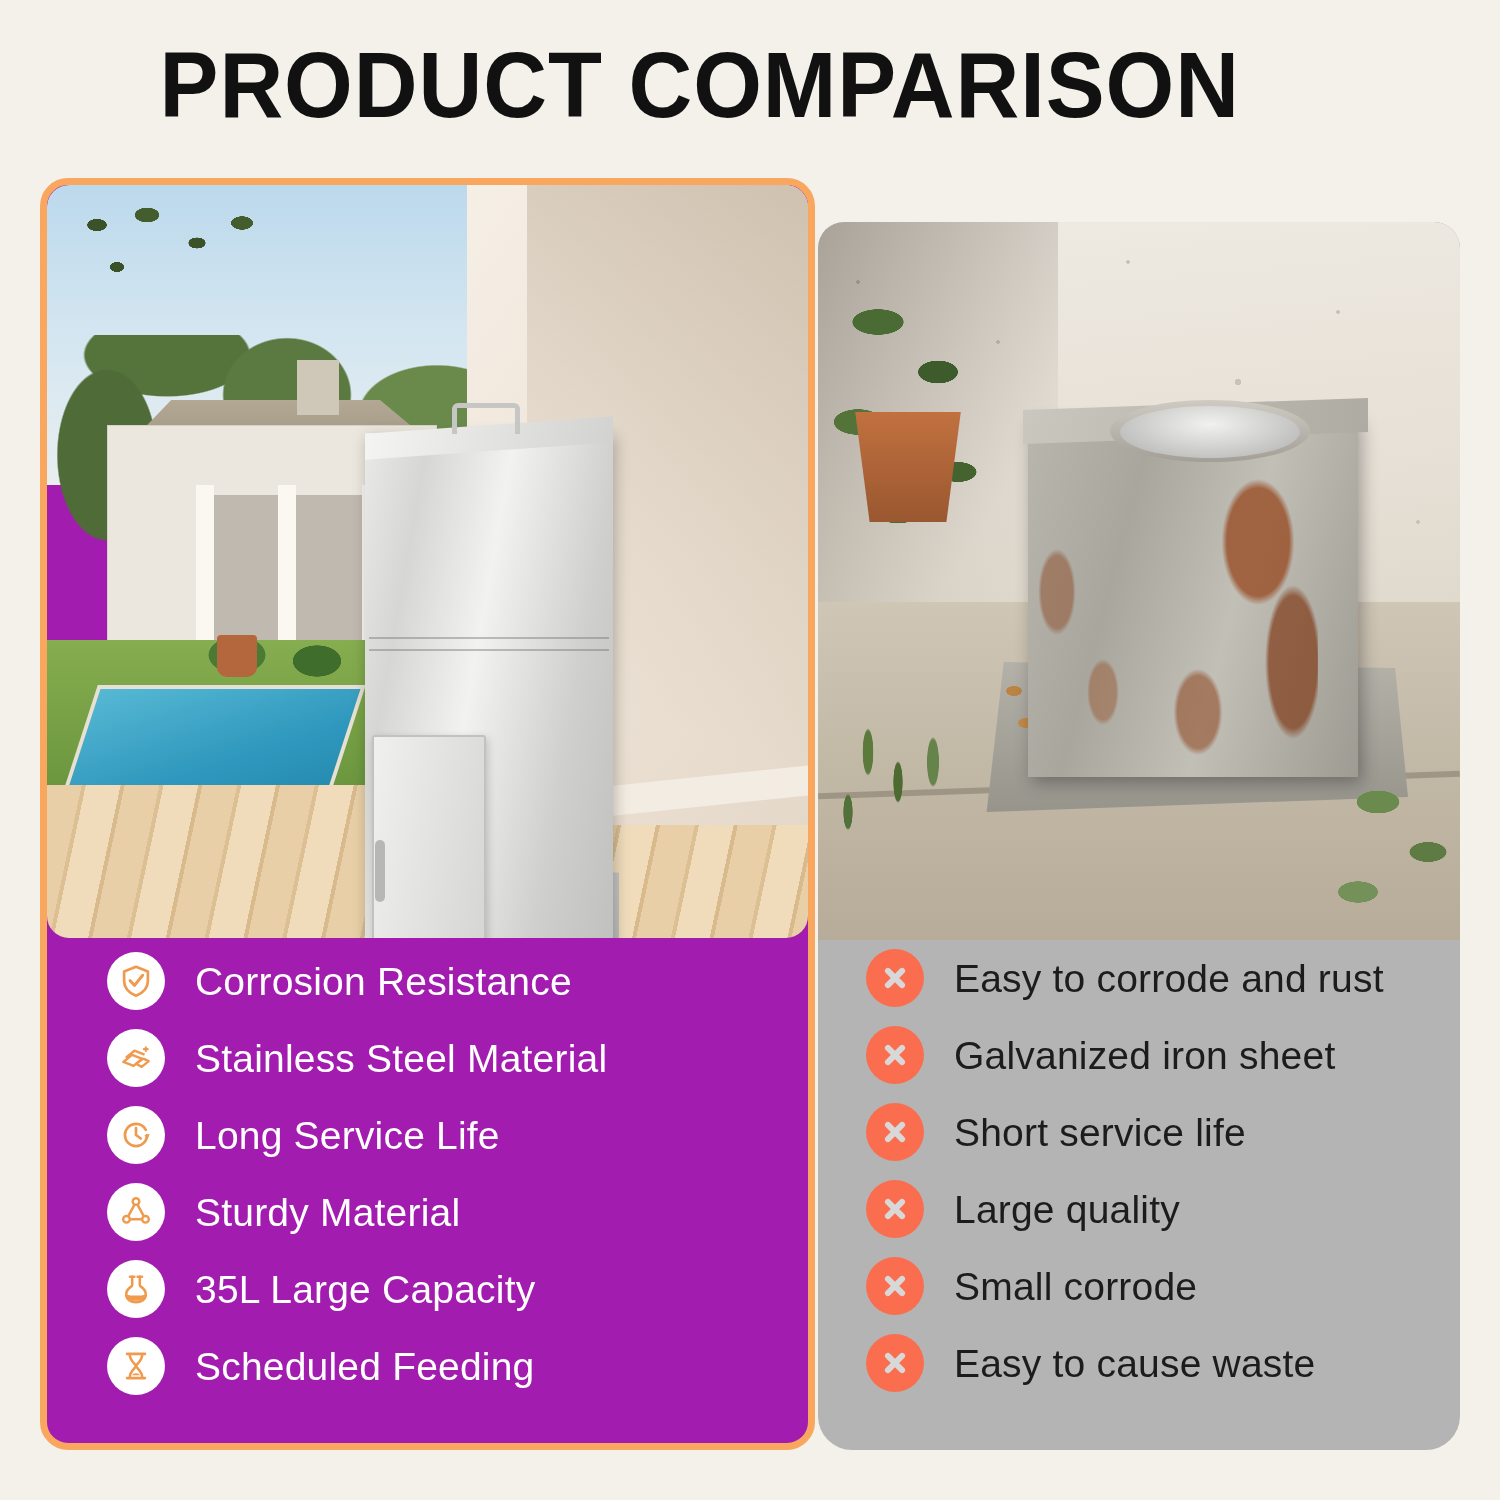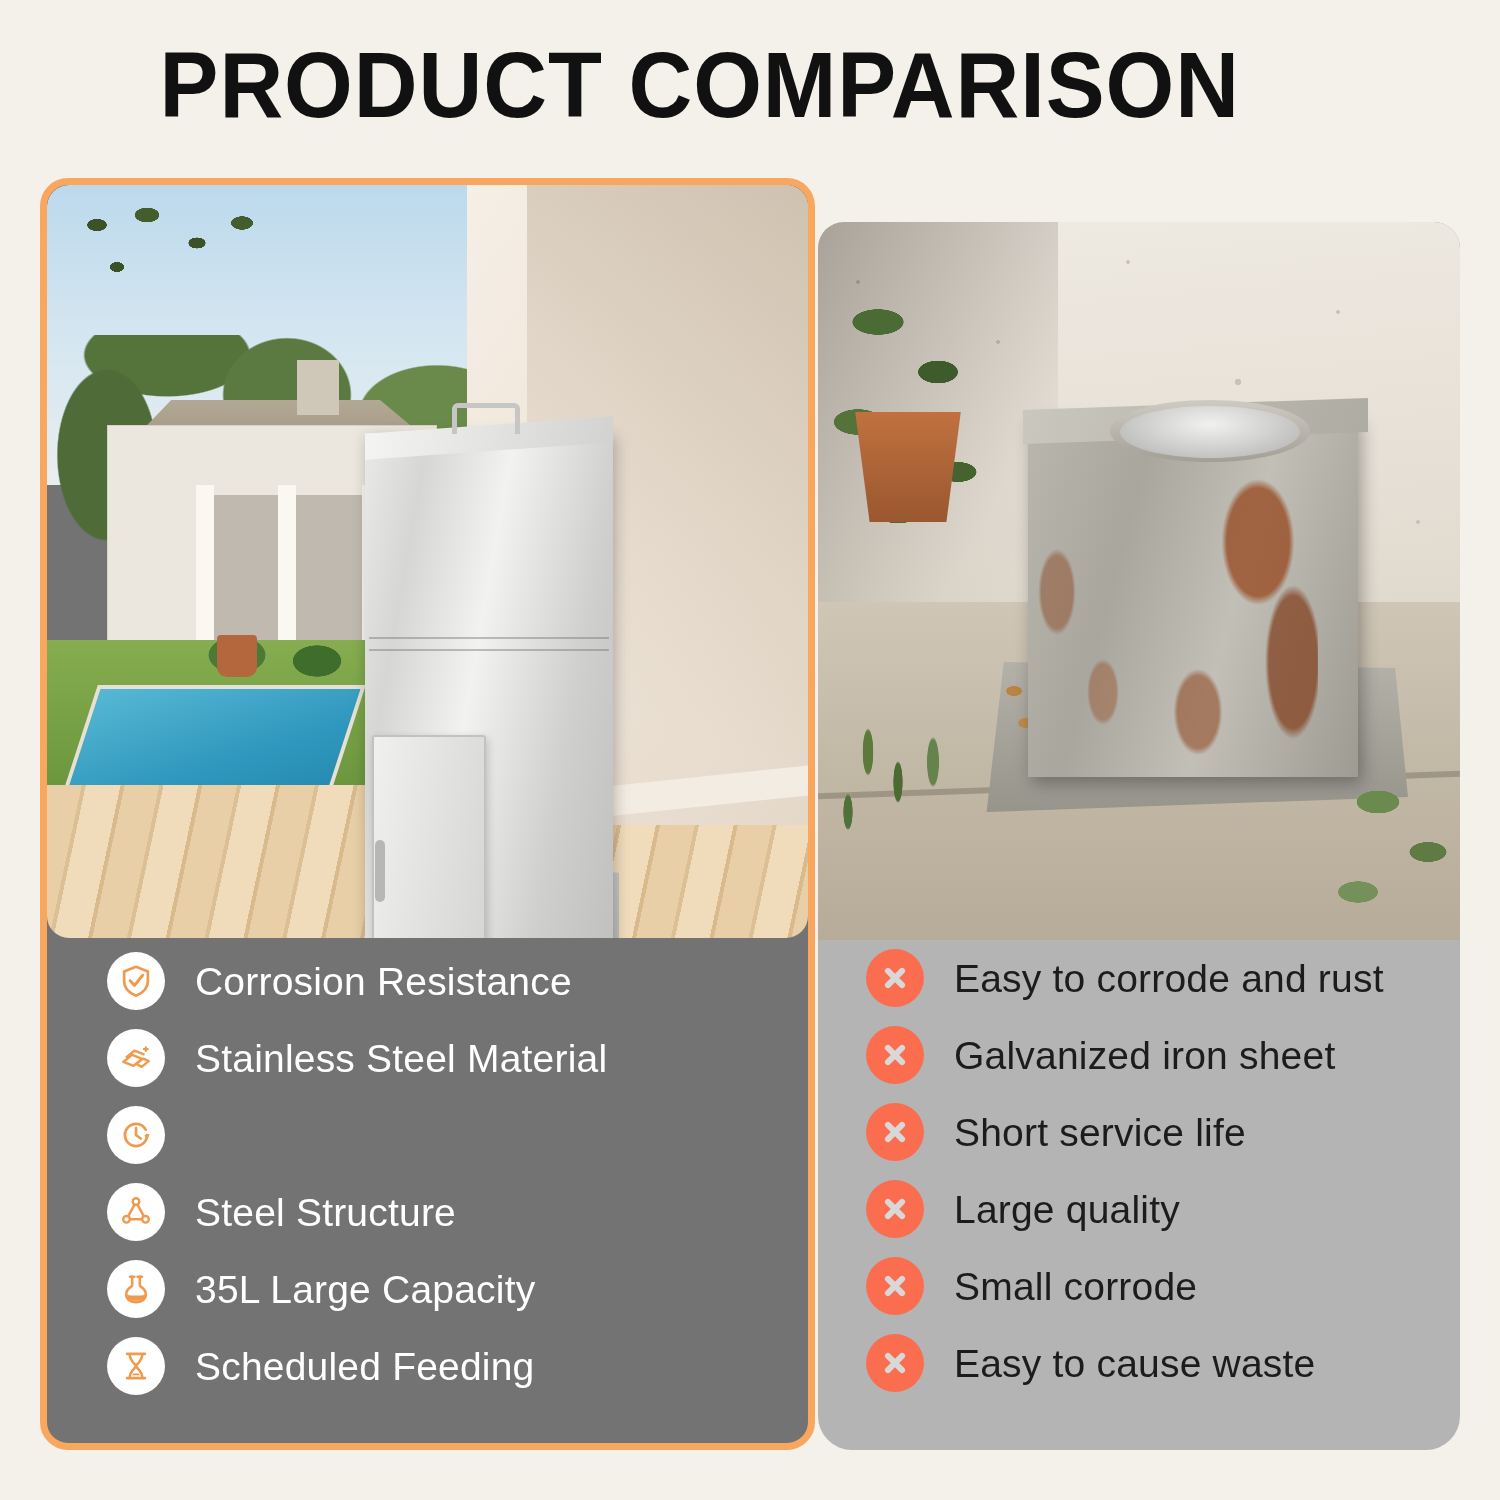--- a/index.html
+++ b/index.html
@@ -36,21 +36,21 @@
     white-space: nowrap;
   }
 
   
   .panel-good {
     position: absolute;
     left: 40px;
     top: 178px;
     width: 775px;
     height: 1272px;
-    background: #737373;
+    background: #a21caf;
     border-radius: 28px 28px 28px 28px;
     box-sizing: border-box;
     border: 7px solid #F9A75F;
     overflow: hidden;
     z-index: 3;
   }
   .panel-bad {
     position: absolute;
     left: 818px;
     top: 222px;
@@ -508,32 +508,33 @@
     </div>
 
     <div class="row row-good">
       <span class="badge badge-good">
         <svg width="38" height="38" viewBox="0 0 24 24" aria-hidden="true">
           <path d="M19 12 A7 7 0 1 1 12 5 A7 7 0 0 1 18.2 8.7" fill="none" stroke="#F09A4E" stroke-width="1.7" stroke-linecap="round"></path>
           <path d="M12 7.6 V12 L15 14.2" fill="none" stroke="#F09A4E" stroke-width="1.7" stroke-linecap="round" stroke-linejoin="round"></path>
           <path d="M19.4 14.6 L20.6 11.4 L17.3 12.1 Z" fill="#F09A4E"></path>
         </svg>
       </span>
+      <span class="label label-good">Long Service Life</span>
     </div>
 
     <div class="row row-good">
       <span class="badge badge-good">
         <svg width="38" height="38" viewBox="0 0 24 24" aria-hidden="true">
           <path d="M12 5.6 L6 16.6 H18 Z" fill="none" stroke="#F09A4E" stroke-width="1.6" stroke-linejoin="round"></path>
           <circle cx="12" cy="5.4" r="2.1" fill="#FFFFFF" stroke="#F09A4E" stroke-width="1.5"></circle>
           <circle cx="6" cy="16.6" r="2.1" fill="#FFFFFF" stroke="#F09A4E" stroke-width="1.5"></circle>
           <circle cx="18" cy="16.6" r="2.1" fill="#FFFFFF" stroke="#F09A4E" stroke-width="1.5"></circle>
         </svg>
       </span>
-      <span class="label label-good">Steel Structure</span>
+      <span class="label label-good">Sturdy Material</span>
     </div>
 
     <div class="row row-good">
       <span class="badge badge-good">
         <svg width="38" height="38" viewBox="0 0 24 24" aria-hidden="true">
           <path d="M9.6 4.2 V9.4 C9.6 9.9 9.3 10.2 8.9 10.5 C7 11.7 5.8 13.6 5.8 15.7 C5.8 18.4 8.6 20.3 12 20.3
                    C15.4 20.3 18.2 18.4 18.2 15.7 C18.2 13.6 17 11.7 15.1 10.5 C14.7 10.2 14.4 9.9 14.4 9.4 V4.2" fill="none" stroke="#F09A4E" stroke-width="1.6" stroke-linecap="round" stroke-linejoin="round"></path>
           <path d="M8.2 4.2 H11 M13 4.2 H15.8" stroke="#F09A4E" stroke-width="1.6" stroke-linecap="round"></path>
           <path d="M6.3 15.4 C8 16.4 16 16.4 17.7 15.4 C17.9 17.9 15.2 19.4 12 19.4 C8.8 19.4 6.1 17.9 6.3 15.4 Z" fill="#F09A4E"></path>
         </svg>

